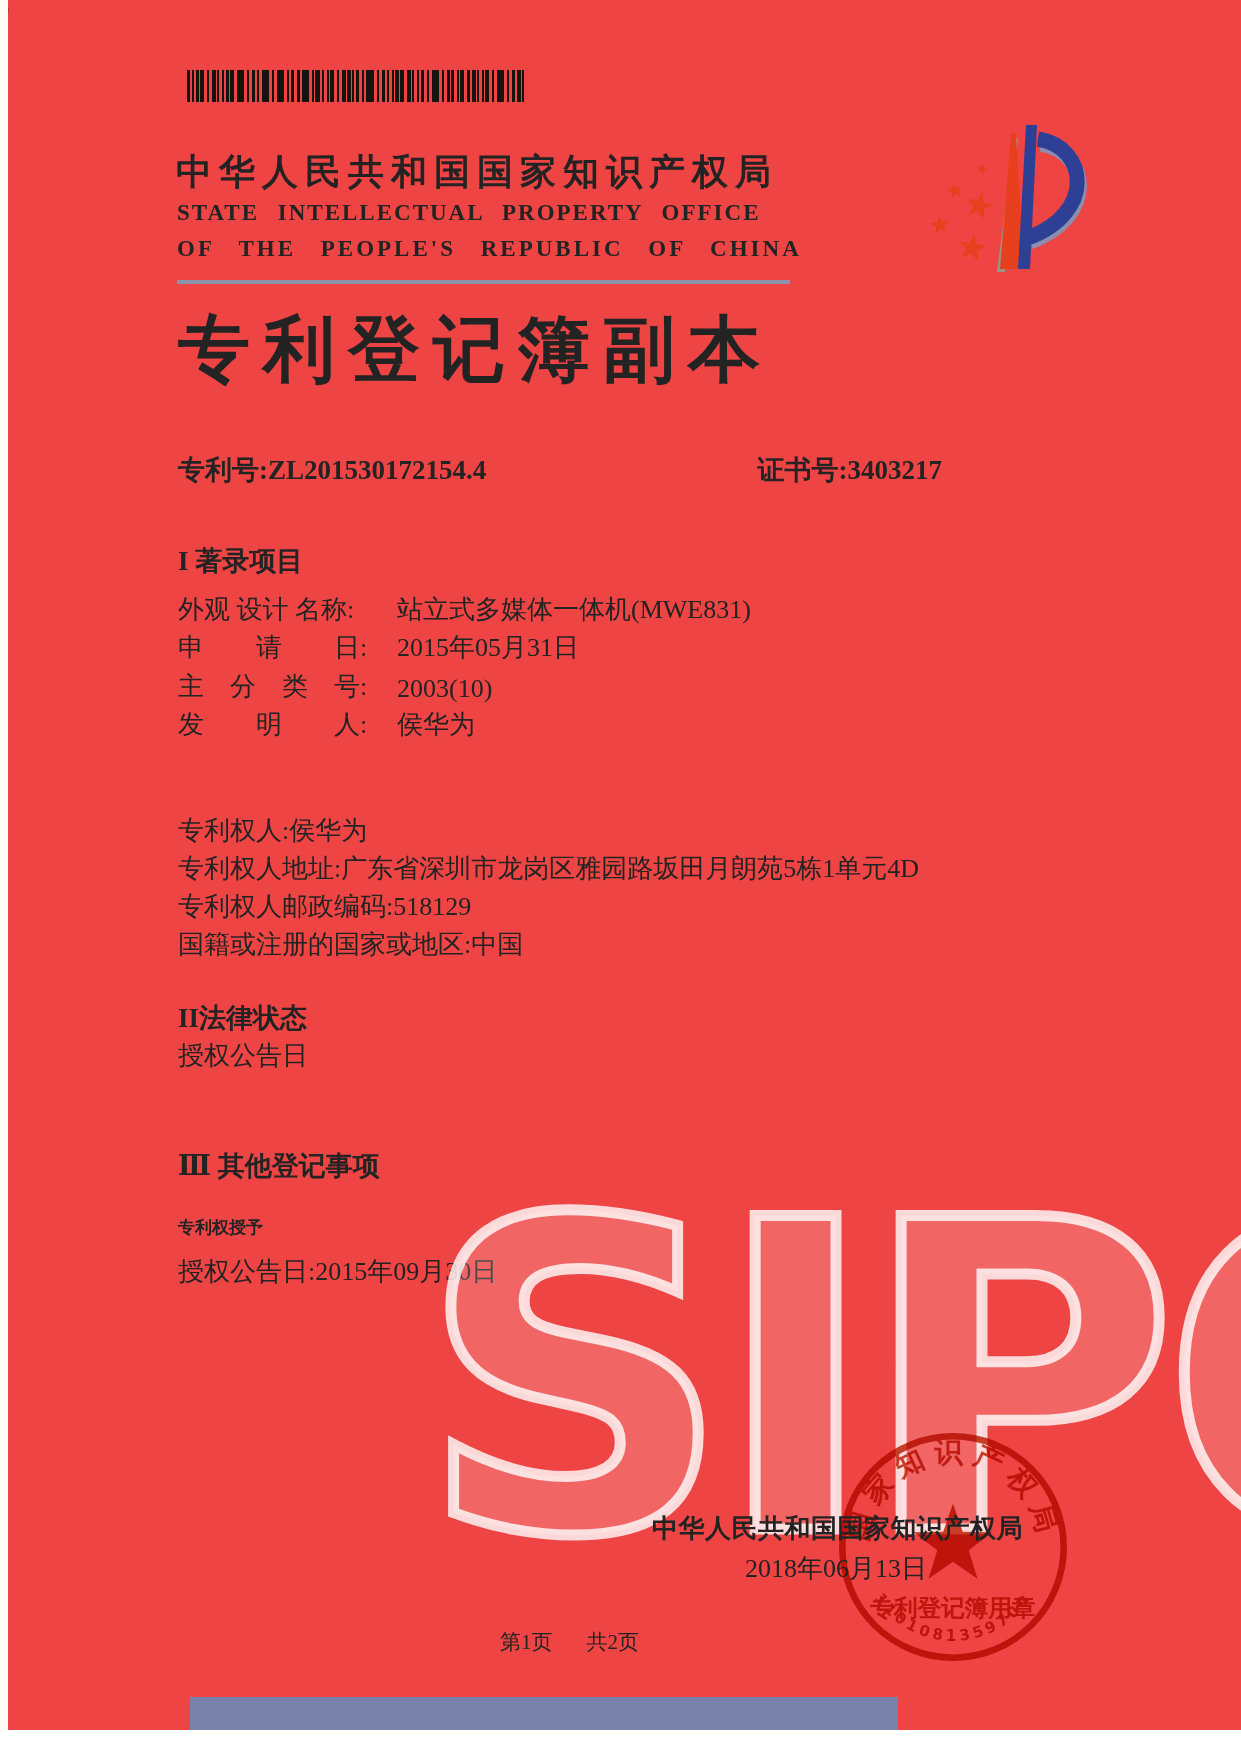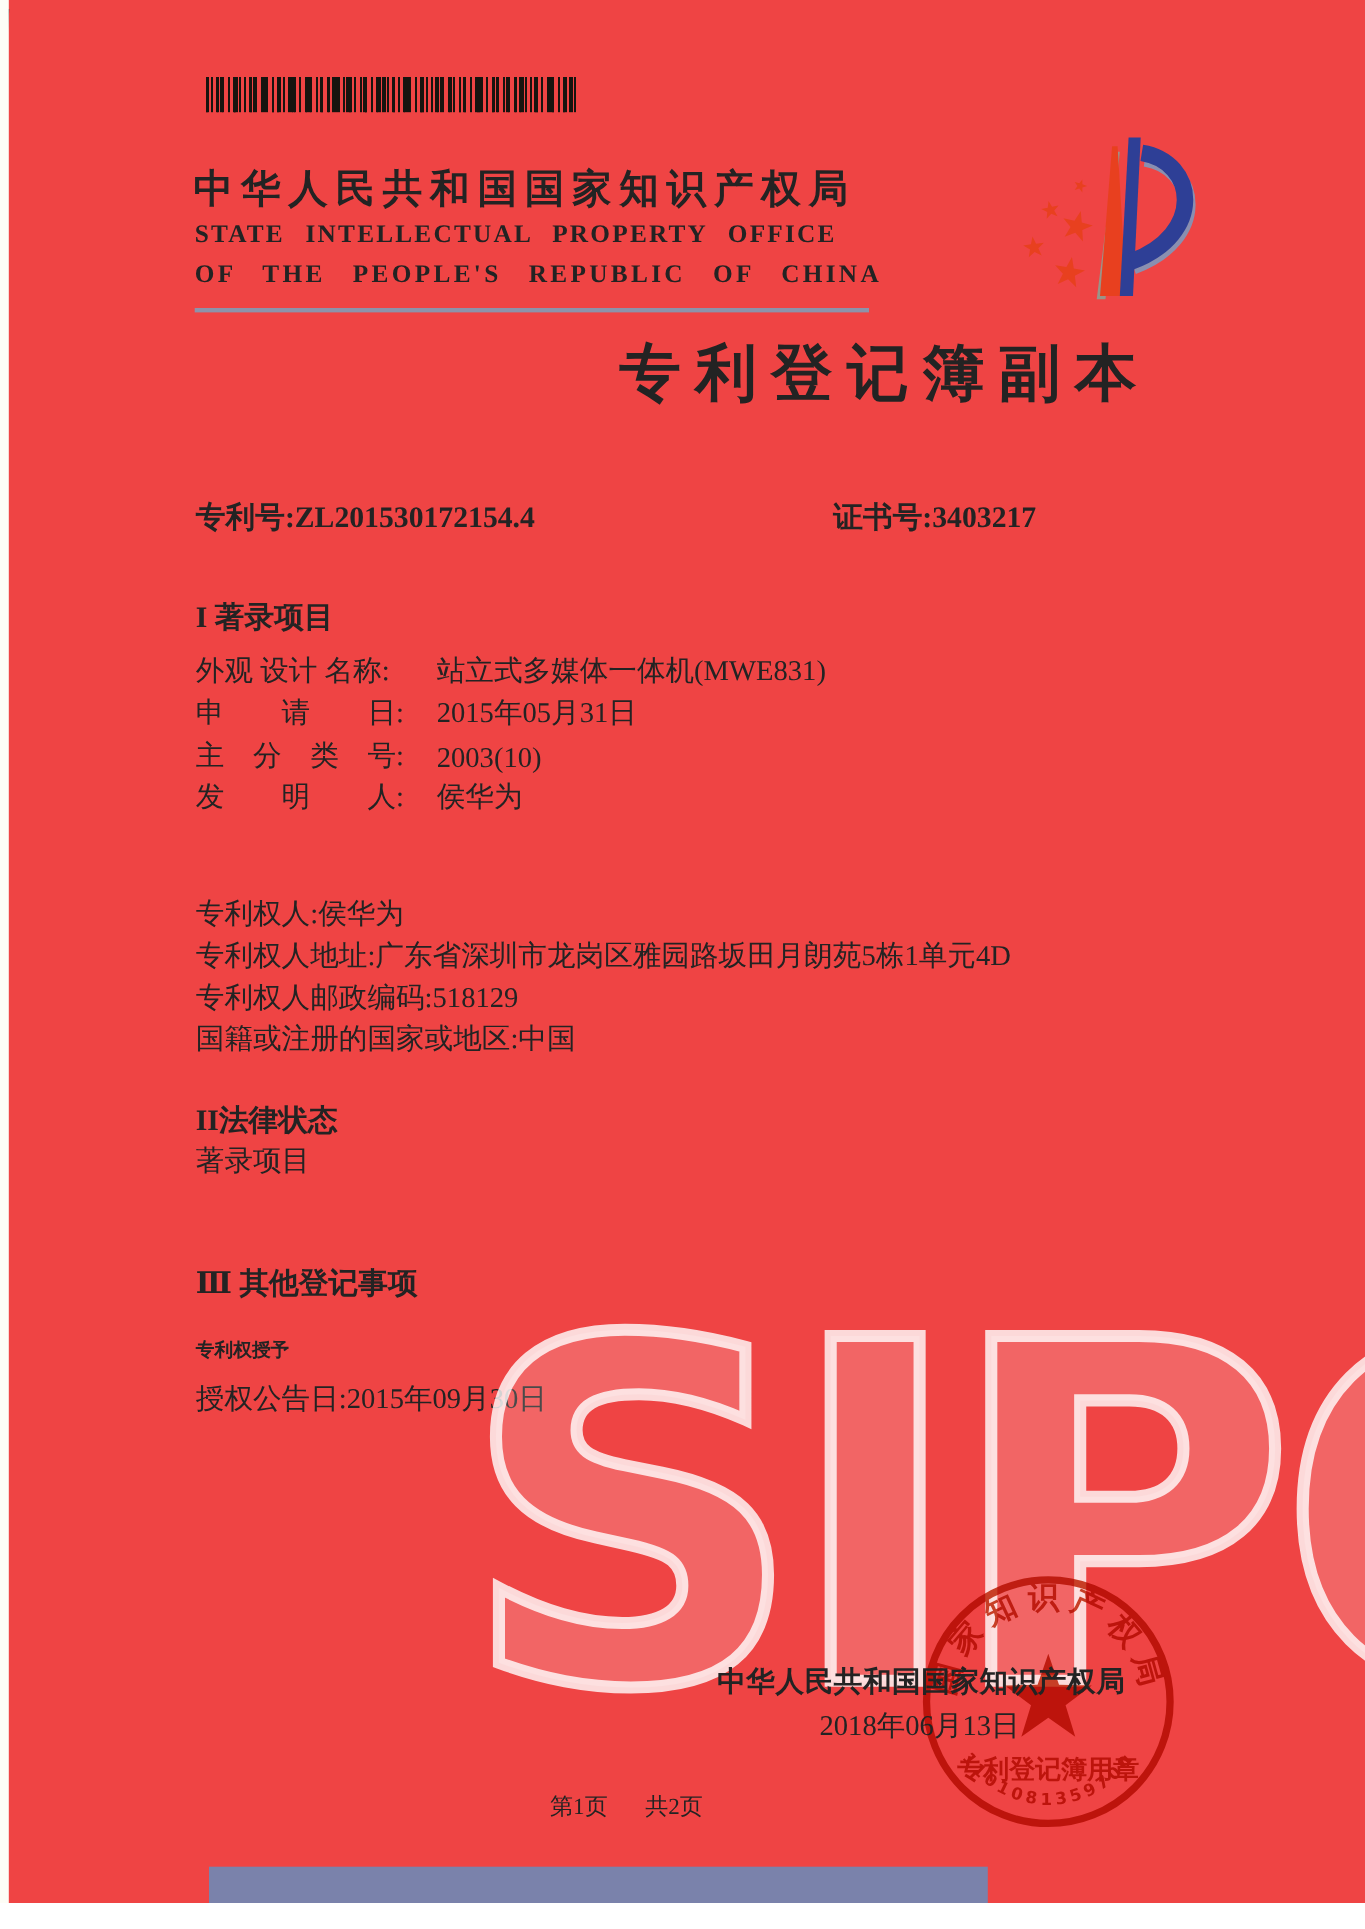--- a/index.html
+++ b/index.html
@@ -20,21 +20,21 @@
       repeating-linear-gradient(90deg,#17140f 0 3px,transparent 3px 13px),
       repeating-linear-gradient(90deg,transparent 0 9px,#17140f 9px 11px,transparent 11px 17px);
   }
   
   .org-cn{left:176px;top:148px;font-size:36px;font-weight:bold;letter-spacing:7px;white-space:nowrap;}
   .org-en1{left:177px;top:200px;font-size:23px;font-weight:bold;letter-spacing:2px;word-spacing:11px;white-space:nowrap;}
   .org-en2{left:177px;top:236px;font-size:23px;font-weight:bold;letter-spacing:3px;word-spacing:16px;white-space:nowrap;}
   .header-rule{left:177px;top:280px;width:613px;height:4px;background:#8d93aa;}
   .logo{left:878px;top:110px;width:210px;height:172px;}
   
-  .doc-title{left:178px;top:302px;width:868px;text-align:right;font-size:56px;font-weight:bold;letter-spacing:13px;white-space:nowrap;}
+  .doc-title{left:178px;top:302px;width:868px;text-align:left;font-size:72px;font-weight:bold;letter-spacing:13px;white-space:nowrap;}
   
   .meta-row{left:178px;top:452px;width:764px;display:flex;justify-content:space-between;font-size:27px;font-weight:bold;}
   
   .sec-head{font-size:27px;font-weight:bold;white-space:nowrap;}
   .sec1-head{left:178px;top:543px;}
   .rows{left:178px;top:588px;width:800px;font-size:26px;}
   .row{display:flex;height:38.5px;align-items:flex-end;}
   .row .lbl{display:inline-block;width:219px;white-space:pre;}
   .row .val{white-space:pre;}
   .holder{left:178px;top:812px;width:860px;font-size:26px;line-height:38px;}
@@ -129,21 +129,21 @@
   </div>
 
   <div class="abs holder">
     <div>专利权人:侯华为</div>
     <div>专利权人地址:广东省深圳市龙岗区雅园路坂田月朗苑5栋1单元4D</div>
     <div>专利权人邮政编码:518129</div>
     <div>国籍或注册的国家或地区:中国</div>
   </div>
 
   <div class="abs sec-head sec2-head">II法律状态</div>
-  <div class="abs sec2-status">著录项目</div>
+  <div class="abs sec2-status">授权公告日</div>
 
   <div class="abs sec-head sec3-head">Ⅲ 其他登记事项</div>
   <div class="abs sec3-sub">专利权授予</div>
   <div class="abs sec3-line">授权公告日:2015年09月30日</div>
 
   <div class="abs watermark">SIPO</div>
 
   <div class="abs issuer">中华人民共和国国家知识产权局</div>
   <div class="abs issue-date">2018年06月13日</div>
 

